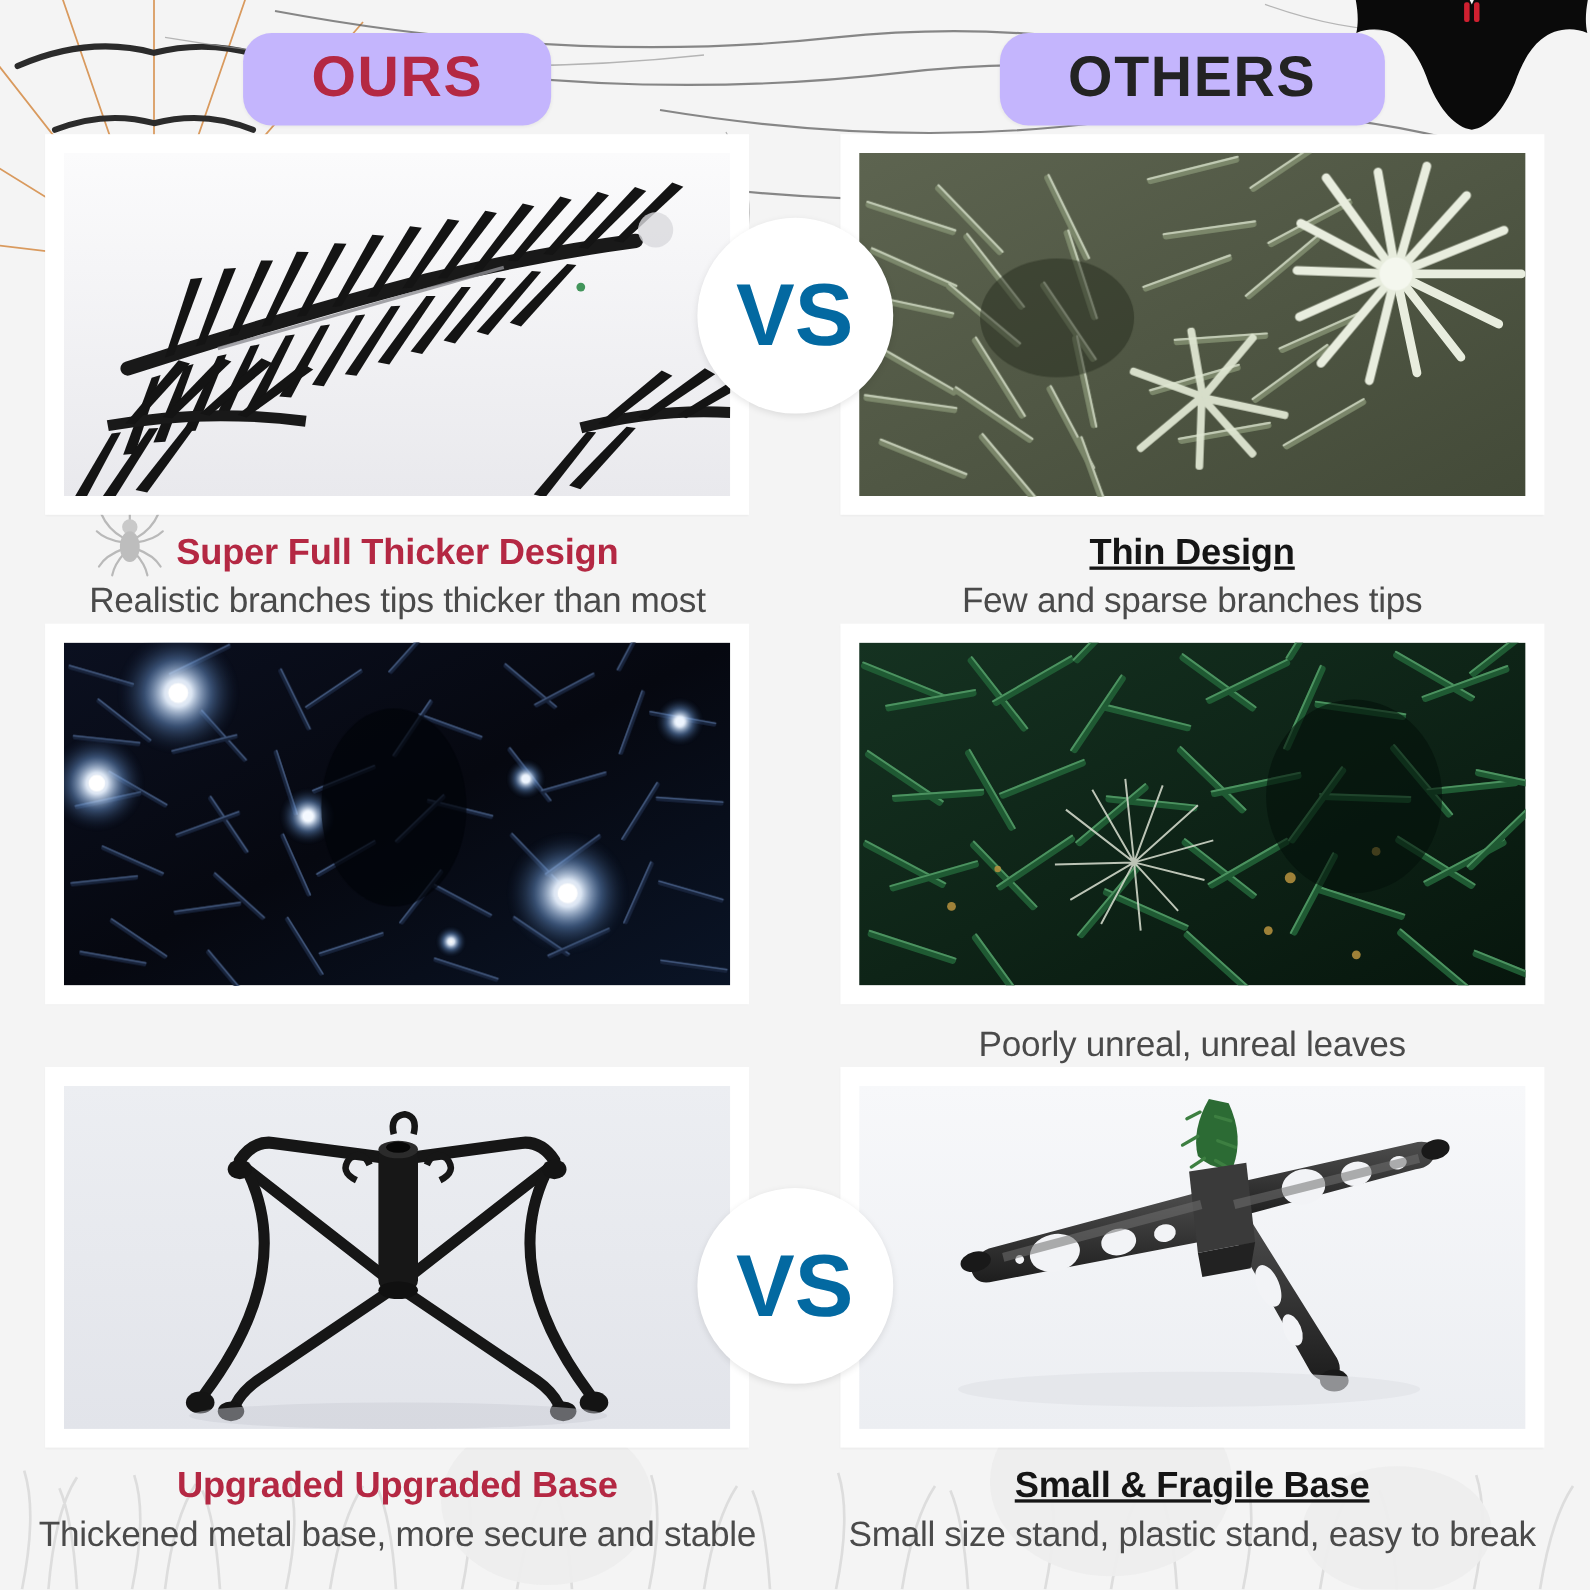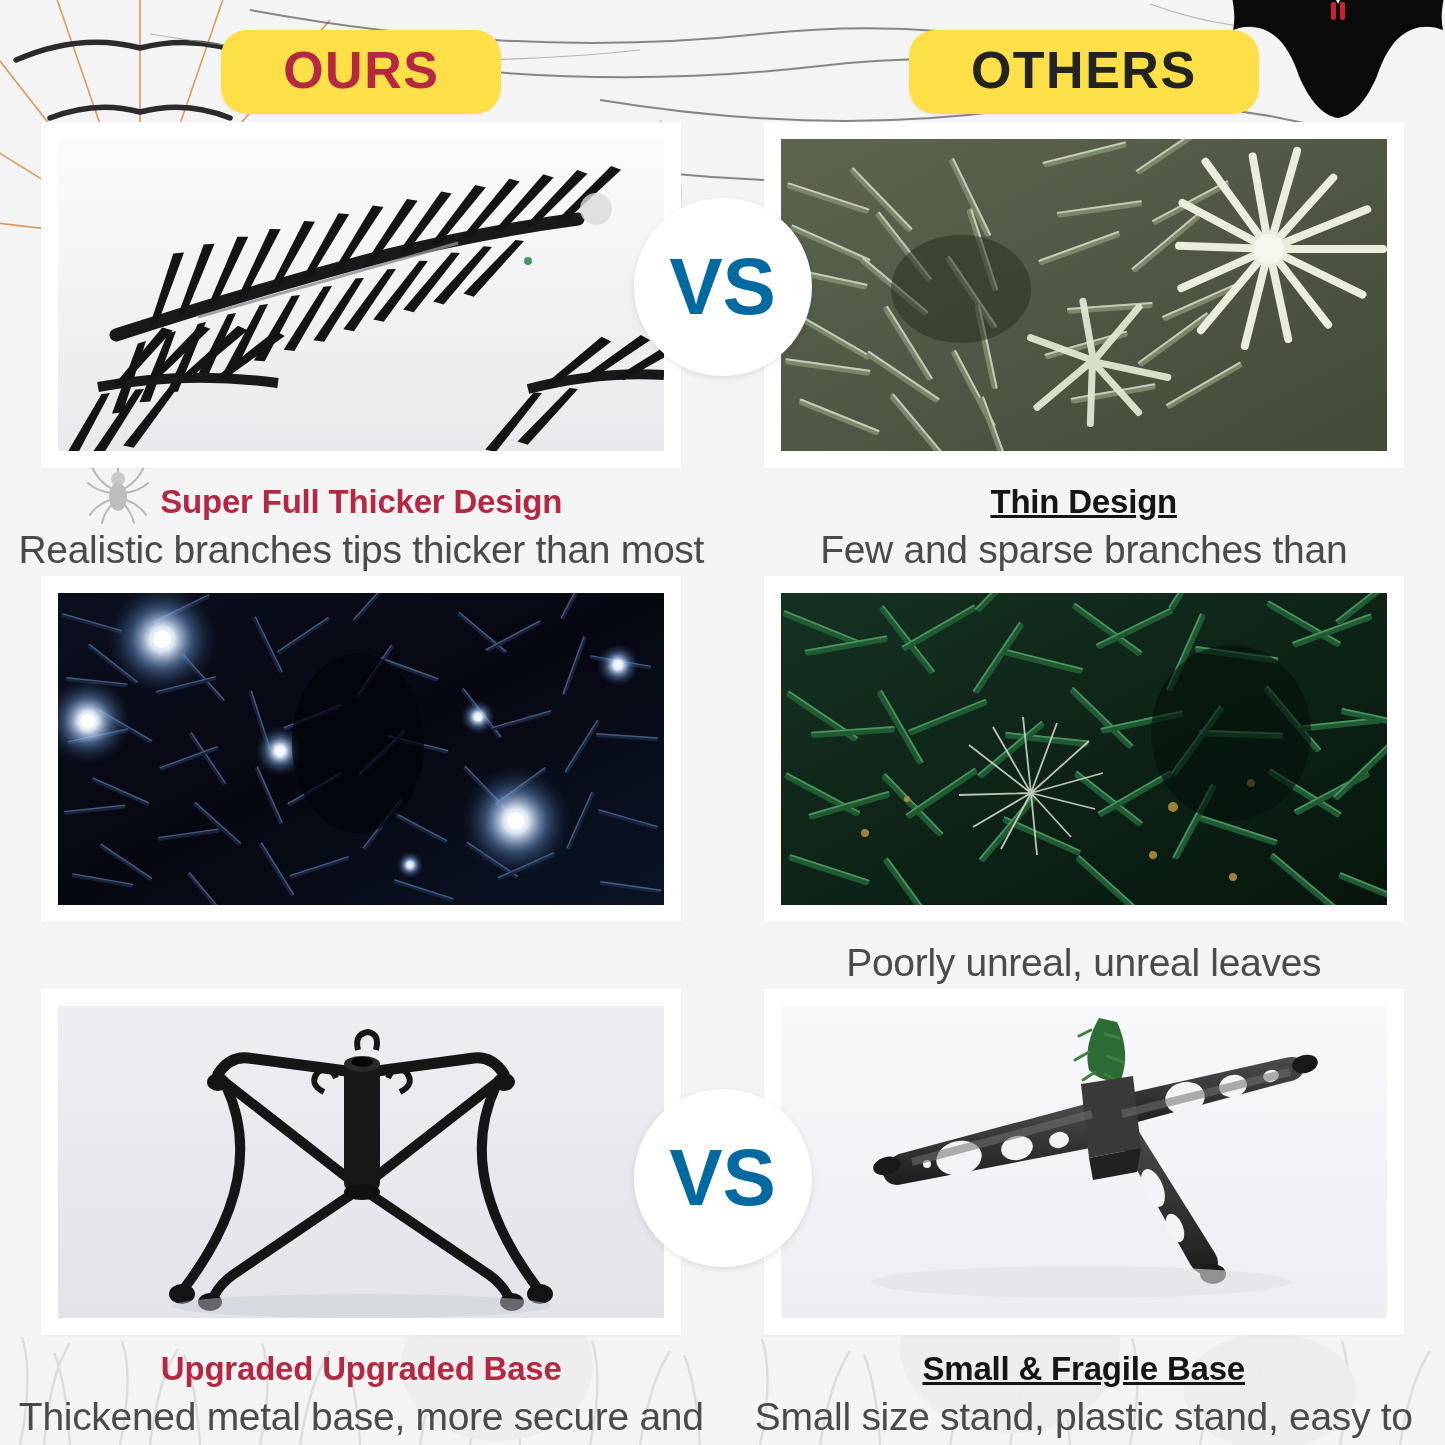--- a/index.html
+++ b/index.html
@@ -20,21 +20,21 @@
   .grass-svg { left:0; bottom:0; }
   .spider-svg{ left:86px; top:455px; }
 
   
   .header-row {
     position:absolute; top:30px; left:0; width:100%;
     display:flex; z-index:3;
   }
   .hdr-cell { width:50%; display:flex; justify-content:center; }
   .pill {
-    background:#fde047;
+    background:#c4b5fd;
     border-radius:26px;
     padding:13px 62px 16px;
     font-size:52px;
     font-weight:bold;
     letter-spacing:1.5px;
     line-height:1.05;
     box-shadow:0 1px 3px rgba(0,0,0,.05);
   }
   .pill.ours   { color:#b42843; }
   .pill.others { color:#232323; }
@@ -54,21 +54,21 @@
   .photo svg { display:block; width:100%; height:100%; }
 
   .caption { width:100%; text-align:center; padding-top:13px; }
   .cap-title {
     font-size:33px; font-weight:bold; line-height:1.25;
     letter-spacing:-0.2px;
   }
   .cap-title.good { color:#b42843; }
   .cap-title.bad  { color:#151515;text-decoration:underline; }
   .cap-sub {
-    font-size:39px; color:#4a4a4a; line-height:1.3;
+    font-size:32px; color:#4a4a4a; line-height:1.3;
     margin-top:3px; letter-spacing:-0.3px;
   }
 
   
   .vs-badge {
     position:absolute;
     left:50%; transform:translateX(-50%);
     width:178px; height:178px; border-radius:50%;
     background:#ffffff;
     display:flex; align-items:center; justify-content:center;
@@ -520,21 +520,21 @@
                     <rect x="0" y="-3" width="74" height="7" rx="3"></rect>
                   </g>
               </g>
             </g>
             <ellipse cx="180" cy="150" rx="70" ry="54" fill="#262b1e" opacity=".5"></ellipse>
           </svg>
         </div>
       </div>
       <div class="caption">
         <div class="cap-title bad">Thin Design</div>
-        <div class="cap-sub">Few and sparse branches than</div>
+        <div class="cap-sub">Few and sparse branches tips</div>
       </div>
     </div>
 
     <div class="vs-badge vs-r1">
       <span>VS</span>
     </div>
   </div>
 
   <div class="row">
 

